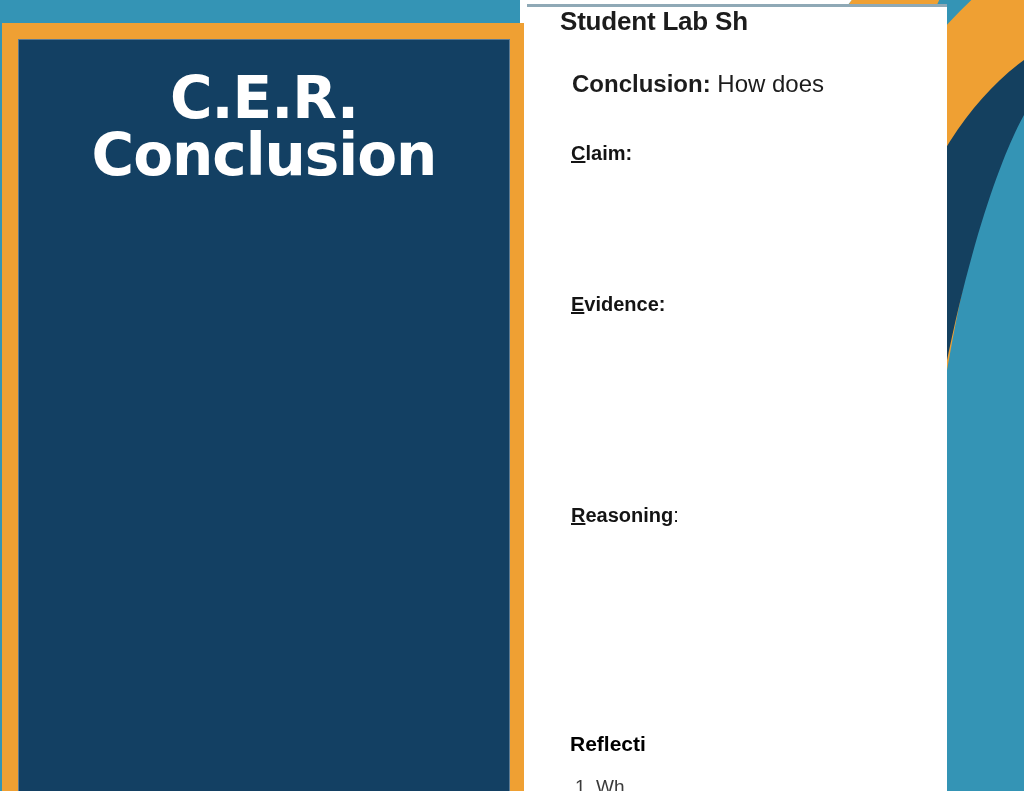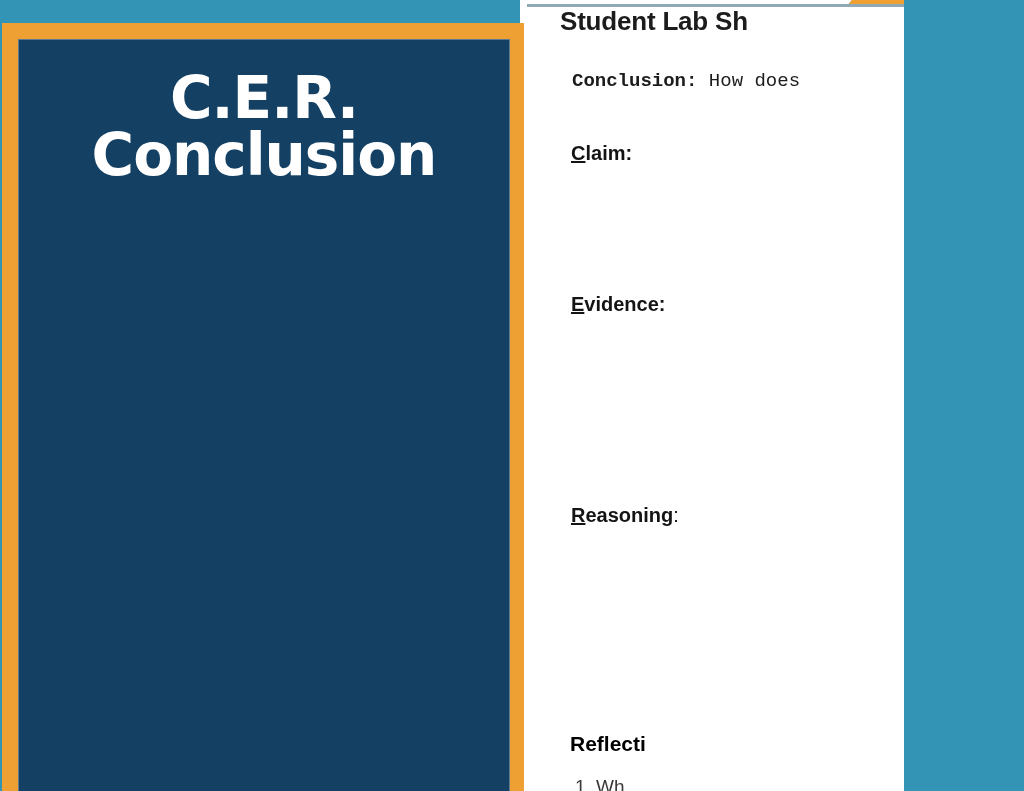--- a/index.html
+++ b/index.html
@@ -6,21 +6,21 @@
   * { margin:0; padding:0; box-sizing:border-box; }
   html, body {
     width:1024px; height:791px;
     overflow:hidden;
     font-family:"Liberation Sans", sans-serif;
     background:#3494b5;
   }
 
   #slide {
     position:relative;
-    width:904px; height:791px;
+    width:1024px; height:791px;
     background:#3494b5;
     overflow:hidden;
   }
 
   
   #swoosh-layer {
     position:absolute;
     inset:0;
     width:1024px; height:791px;
   }
@@ -46,24 +46,23 @@
     font-size:26px;
     font-weight:bold;
     color:#1c1c1c;
     letter-spacing:-0.2px;
     white-space:nowrap;
     font-family:"Liberation Sans", sans-serif;
   }
   .doc-prompt {
     position:absolute;
     left:45px; top:66px;
-    font-size:19px;
+    font-size:24px;
     color:#1c1c1c;
     white-space:nowrap;
-    font-family:Liberation Mono, monospace;
   }
   .doc-prompt .lbl { font-weight:bold; }
   .doc-prompt .txt { font-weight:normal; }
 
   .doc-field {
     position:absolute;
     left:44px;
     font-size:20px;
     font-weight:bold;
     color:#141414;

